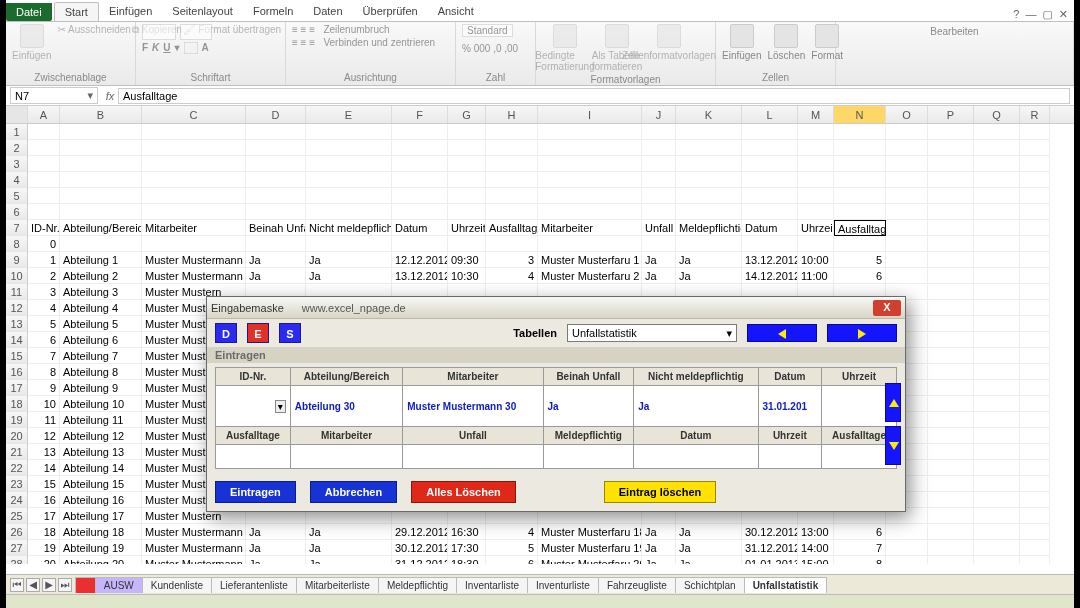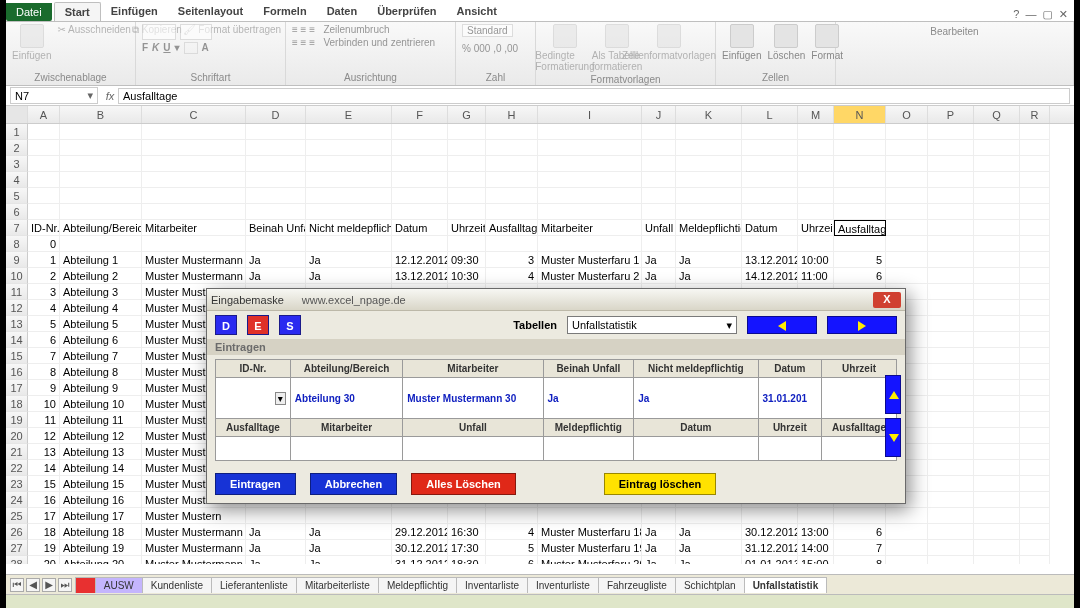--- a/index.html
+++ b/index.html
@@ -55,21 +55,21 @@
   .sheetbar { position:absolute; bottom:14px; left:0; right:0; height:20px; background:#ece9d8; display:flex; align-items:center; border-top:1px solid #bbb; font-size:10px; }
   .sheetbar .nav { display:flex; gap:2px; padding:0 4px; }
   .sheetbar .nav span { width:14px; height:14px; border:1px solid #aaa; background:#f5f5f5; text-align:center; line-height:12px; color:#555; }
   .sheet { padding:2px 8px; background:#f5f5f5; border:1px solid #bbb; border-bottom:none; margin-left:-1px; color:#333; }
   .sheet.red { background:#e83030; color:#fff; }
   .sheet.yellow { background:#c4b5fd; }
   .sheet.active { background:#fff; font-weight:bold; }
   .status { position:absolute; bottom:0; left:0; right:0; height:14px; background:#dfe6c9; border-top:1px solid #bbb; }
 
   
-  .dialog { position:absolute; left:200px; top:288px; width:700px; background:#eceae0; border:1px solid #6a6a6a; box-shadow:4px 6px 18px rgba(0,0,0,.45); }
+  .dialog { position:absolute; left:200px; top:296px; width:700px; background:#eceae0; border:1px solid #6a6a6a; box-shadow:4px 6px 18px rgba(0,0,0,.45); }
   .dlgtitle { height:22px; background:linear-gradient(#f7f7f3,#d9d6c8); display:flex; align-items:center; padding:0 4px; font-size:11px; color:#333; border-bottom:1px solid #bcb8a8; }
   .dlgtitle .src { margin-left:18px; color:#555; }
   .dlgtitle .close { margin-left:auto; width:28px; height:16px; background:#d04030; color:#fff; text-align:center; line-height:14px; border-radius:2px; font-weight:bold; }
   .dlgtop { display:flex; align-items:center; gap:10px; padding:4px 8px; }
   .desbtn { width:22px; height:20px; color:#fff; font-weight:bold; text-align:center; line-height:20px; border:1px solid #1a1a8a; }
   .desD{background:#2a2af0} .desE{background:#e03028} .desS{background:#2a2af0}
   .tlabel { margin-left:auto; font-weight:bold; }
   .combo { width:170px; height:18px; background:#fff; border:1px solid #7a7a7a; display:flex; align-items:center; padding:0 4px; justify-content:space-between; }
   .navbtn { width:70px; height:18px; background:#1414ff; border:1px solid #0a0a90; position:relative; }
   .navbtn::after { content:""; position:absolute; top:4px; width:0;height:0; border-top:5px solid transparent; border-bottom:5px solid transparent; }
@@ -95,21 +95,21 @@
 
   .ar { text-align:right; }
 </style>
 </head>
 <body>
 
 <div class="frame">
 
   <div class="tabs">
     <div class="filetab">Datei</div>
-    <div id="tabrow" style="display: flex; font-weight: bold;">
+    <div id="tabrow" style="display: flex;">
         <div class="tab active">Start</div>
         <div class="tab">Einfügen</div>
         <div class="tab">Seitenlayout</div>
         <div class="tab">Formeln</div>
         <div class="tab">Daten</div>
         <div class="tab">Überprüfen</div>
         <div class="tab">Ansicht</div>
       </div>
     <div class="winbtns">
       <span>?</span>

